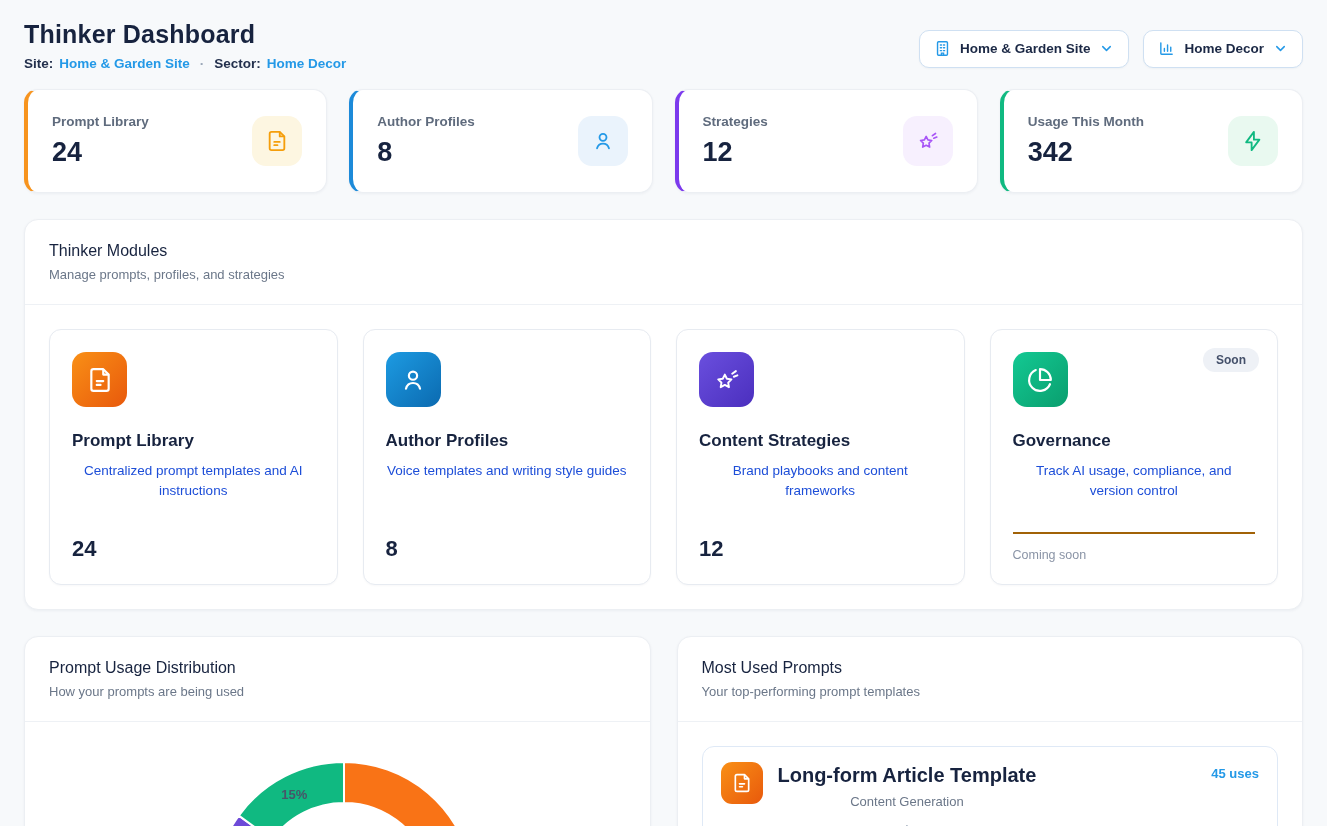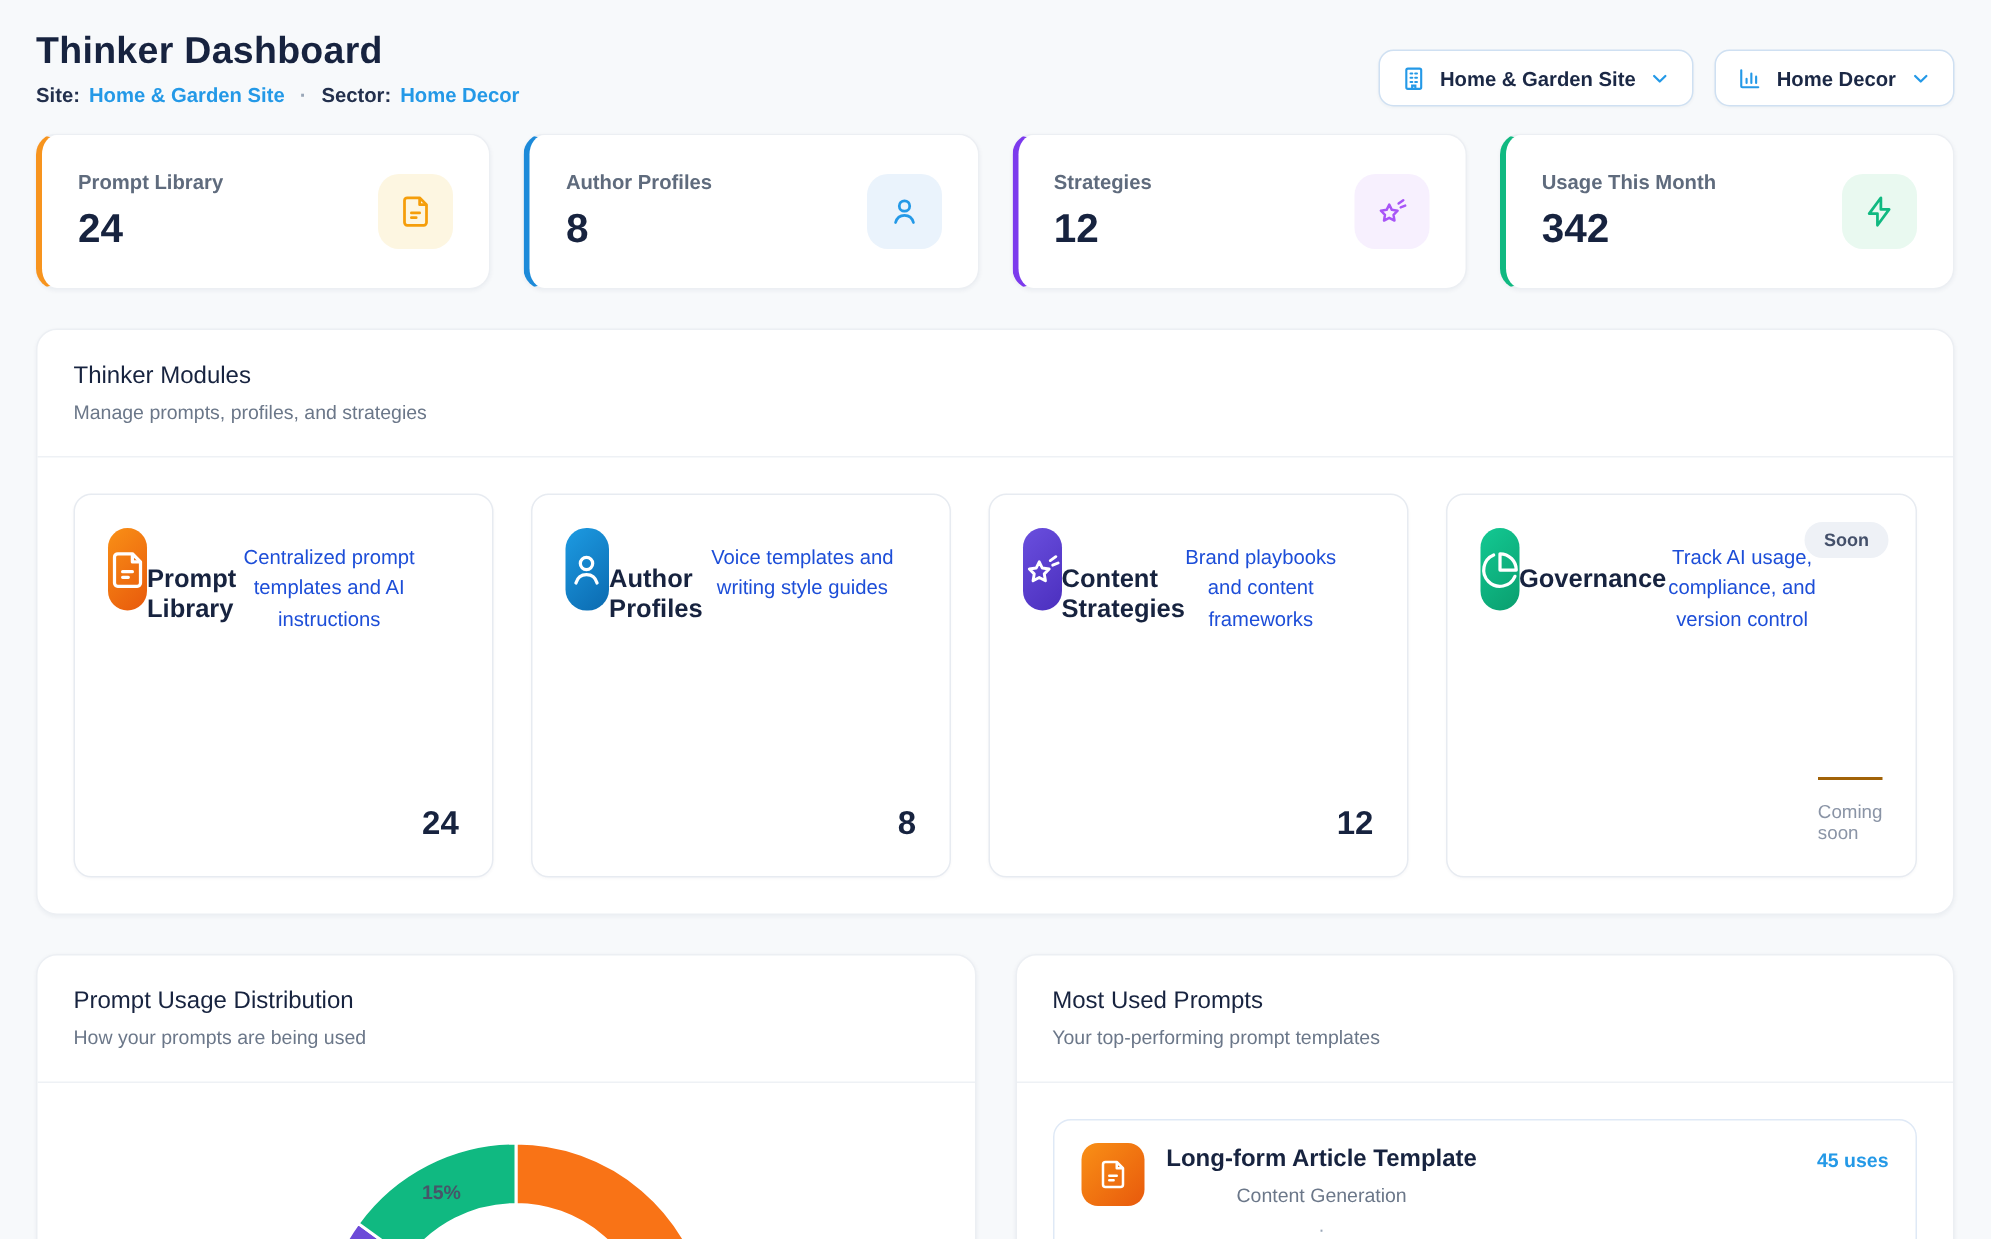--- a/index.html
+++ b/index.html
@@ -5,21 +5,21 @@
   * { margin:0; padding:0; box-sizing:border-box; }
   html,body { width:1327px; height:826px; overflow:hidden; }
   body {
     font-family:"Liberation Sans", sans-serif;
     background:#f7f9fb;
     color:#1b2845;
   }
   .page { padding:20px 24px 0 24px; }
 
   
-  .header { display:flex; justify-content:space-between; align-items:flex-end; }
+  .header { display:flex; justify-content:space-between; align-items:center; }
   .page-title { font-size:25px; font-weight:800; letter-spacing:.2px; color:#17233f; }
   .site-row { margin-top:7px; font-size:13.5px; font-weight:700; color:#23304d; display:flex; gap:6px; align-items:center; }
   .site-row a { color:#2499e7; text-decoration:none; font-weight:700; }
   .dot-sep { color:#9aa7b8; margin:0 4px; }
   .header-actions { display:flex; gap:14px; margin-top:6px; }
   .dd-btn {
     display:flex; align-items:center; gap:9px;
     background:#fff; border:1px solid #cfe0f2; border-radius:10px;
     height:38px; padding:0 14px; cursor:pointer;
     font-family:inherit; font-size:13.5px; font-weight:700; color:#1b2845;
@@ -43,21 +43,21 @@
   .panel {
     margin-top:26px; background:#fff; border:1px solid #eceff3; border-radius:14px;
     box-shadow:0 1px 3px rgba(27,40,69,.05);
   }
   .panel-head { padding:22px 24px; border-bottom:1px solid #eef1f5; }
   .panel-title { font-size:16px; font-weight:400; color:#17233f; }
   .panel-sub { font-size:13px; color:#6b7789; margin-top:7px; }
   .modules-body { padding:24px; display:grid; grid-template-columns:repeat(4,1fr); gap:25px; }
   .module-card {
     position:relative; border:1px solid #e7ebf1; border-radius:12px; padding:22px;
-    height:256px; display:flex; background:#fff; cursor:pointer;
+    height:256px; display:flex; flex-direction:column; background:#fff; cursor:pointer;
     box-shadow:0 1px 2px rgba(27,40,69,.03);
   }
   .module-tile { width:55px; height:55px; border-radius:14px; color:#fff; display:flex; align-items:center; justify-content:center; }
   .module-title { font-size:17px; font-weight:800; color:#17233f; margin-top:24px; }
   .module-desc { font-size:13.5px; color:#1d4ed8; margin-top:10px; line-height:1.5;text-align:center; }
   .module-count { font-size:22px; font-weight:800; color:#17233f; margin-top:auto; }
   .module-footer { margin-top:auto; border-top:2px solid #a16207; padding-top:14px; font-size:12.5px; color:#8a94a6; }
   .soon-badge {
     position:absolute; top:18px; right:18px; background:#eef1f6; color:#44506a;
     font-size:12px; font-weight:700; border-radius:999px; padding:5px 13px;
@@ -67,21 +67,21 @@
   .bottom { margin-top:26px; display:grid; grid-template-columns:1fr 1fr; gap:26px; }
   .bottom .panel { margin-top:0; height:440px; overflow:hidden; }
   .chart-area { position:relative; height:356px; }
   .chart-area svg { display:block; }
   .prompt-list { padding:24px; }
   .prompt-item {
     display:flex; align-items:flex-start; gap:15px; border:1px solid #dfe9f6;
     border-radius:12px; padding:15px 18px; background:#fff; cursor:pointer; min-height:92px;
   }
   .prompt-tile { width:42px; height:42px; border-radius:11px; color:#fff; display:flex; align-items:center; justify-content:center; flex:0 0 auto; }
-  .prompt-title { font-size:16px; font-weight:800; color:#17233f; margin-top:2px; }
+  .prompt-title { font-size:20px; font-weight:800; color:#17233f; margin-top:2px; }
   .prompt-meta { font-size:13px; color:#6b7789; margin-top:7px; display:flex; gap:8px; align-items:center;flex-direction:column; }
   .prompt-uses { margin-left:auto; font-size:13px; font-weight:800; color:#2499e7; margin-top:4px; white-space:nowrap; }
 </style>
 </head>
 <body>
 
 <svg width="0" height="0" style="position:absolute" aria-hidden="true">
   <defs>
     <symbol id="sym-doc" viewBox="0 0 24 24">
       <path d="M15 2H6a2 2 0 0 0-2 2v16a2 2 0 0 0 2 2h12a2 2 0 0 0 2-2V7l-5-5z" fill="none" stroke="currentColor" stroke-width="2" stroke-linejoin="round"></path>

